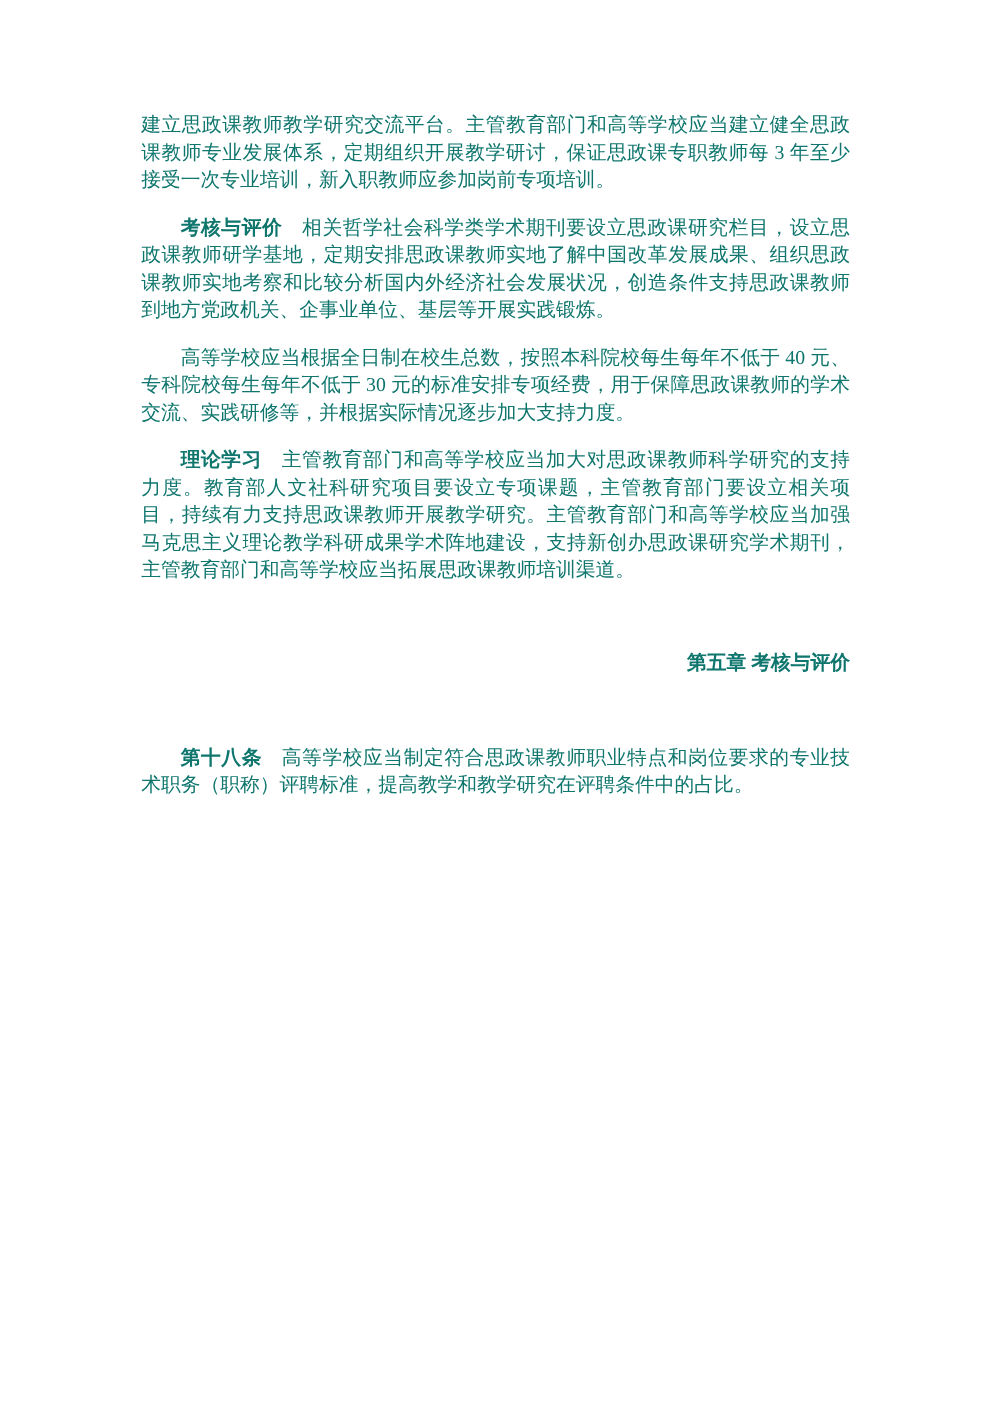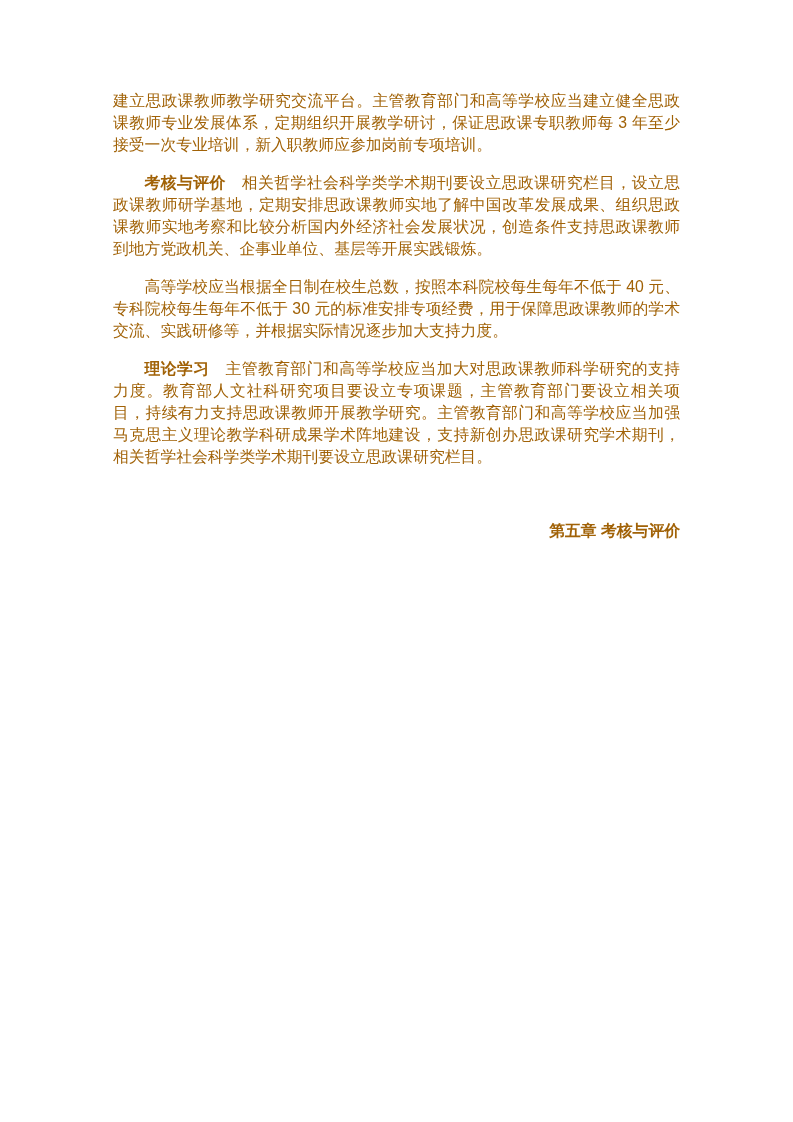--- a/index.html
+++ b/index.html
@@ -6,22 +6,22 @@
     margin: 0;
     padding: 0;
     background: #ffffff;
   }
   .page {
     position: relative;
     width: 793px;
     height: 1122px;
     background: #ffffff;
     overflow: hidden;
-    font-family: Liberation Sans, sans-serif;
-    color: #a16207;
+    font-family: Liberation Serif, serif;
+    color: #0f766e;
   }
   .doc-body {
     position: absolute;
     top: 90px;
     left: 113px;
     width: 567px;
     font-size: 15.8px;
     line-height: 22px;
     text-align: justify;
   }
@@ -46,16 +46,17 @@
   }
 </style>
 </head>
 <body>
 
 <div class="page">
   <main class="doc-body">
       <p class="para no-indent"><span>建立思政课教师教学研究交流平台。主管教育部门和高等学校应当建立健全思政课教师专业发展体系，定期组织开展教学研讨，保证思政课专职教师每 3 年至少接受一次专业培训，新入职教师应参加岗前专项培训。</span></p>
       <p class="para"><span class="article-label">考核与评价</span><span>相关哲学社会科学类学术期刊要设立思政课研究栏目，设立思政课教师研学基地，定期安排思政课教师实地了解中国改革发展成果、组织思政课教师实地考察和比较分析国内外经济社会发展状况，创造条件支持思政课教师到地方党政机关、企事业单位、基层等开展实践锻炼。</span></p>
       <p class="para"><span>高等学校应当根据全日制在校生总数，按照本科院校每生每年不低于 40 元、专科院校每生每年不低于 30 元的标准安排专项经费，用于保障思政课教师的学术交流、实践研修等，并根据实际情况逐步加大支持力度。</span></p>
-      <p class="para"><span class="article-label">理论学习</span><span>主管教育部门和高等学校应当加大对思政课教师科学研究的支持力度。教育部人文社科研究项目要设立专项课题，主管教育部门要设立相关项目，持续有力支持思政课教师开展教学研究。主管教育部门和高等学校应当加强马克思主义理论教学科研成果学术阵地建设，支持新创办思政课研究学术期刊，相关哲学社会科学类学术期刊要设立思政课研究栏目。</span></p>
+      <p class="para"><span class="article-label">理论学习</span><span>主管教育部门和高等学校应当加大对思政课教师科学研究的支持力度。教育部人文社科研究项目要设立专项课题，主管教育部门要设立相关项目，持续有力支持思政课教师开展教学研究。主管教育部门和高等学校应当加强马克思主义理论教学科研成果学术阵地建设，支持新创办思政课研究学术期刊，主管教育部门和高等学校应当拓展思政课教师培训渠道。</span></p>
       <h2 class="chapter">第五章 考核与评价</h2>
+      <p class="para"><span class="article-label">第十八条</span><span>高等学校应当制定符合思政课教师职业特点和岗位要求的专业技术职务（职称）评聘标准，提高教学和教学研究在评聘条件中的占比。</span></p>
     </main>
 </div>
 
 </body></html>

